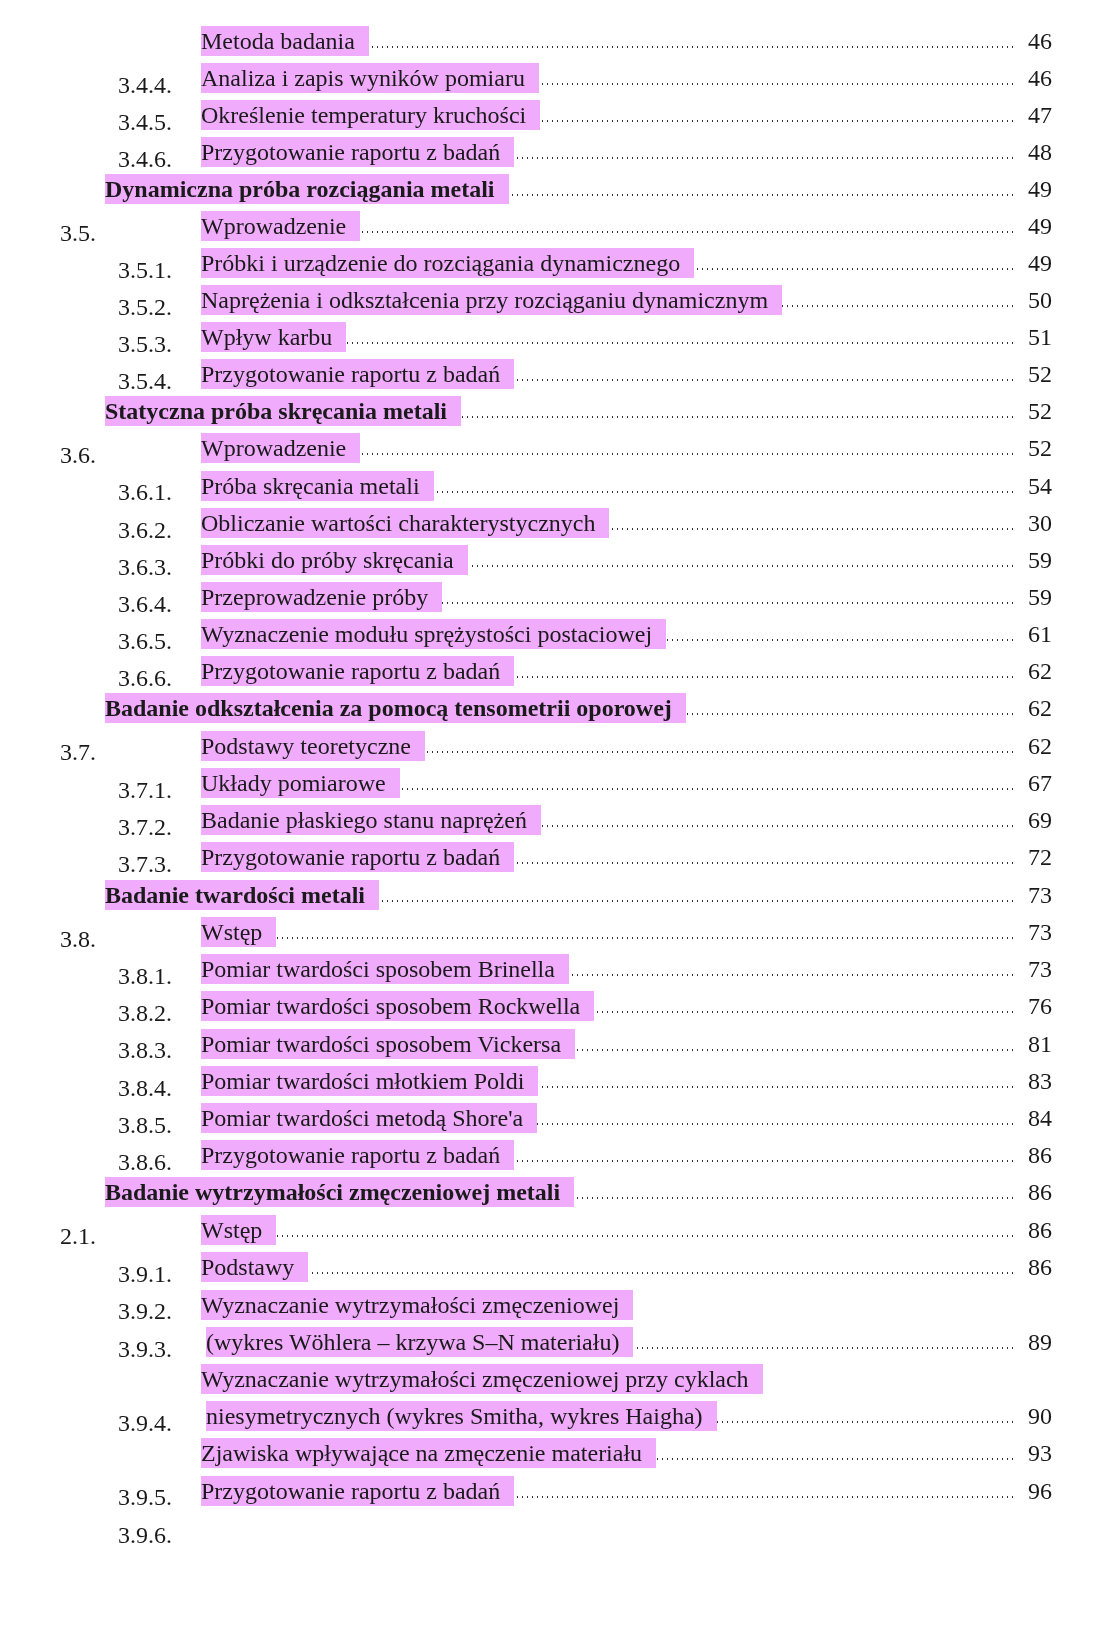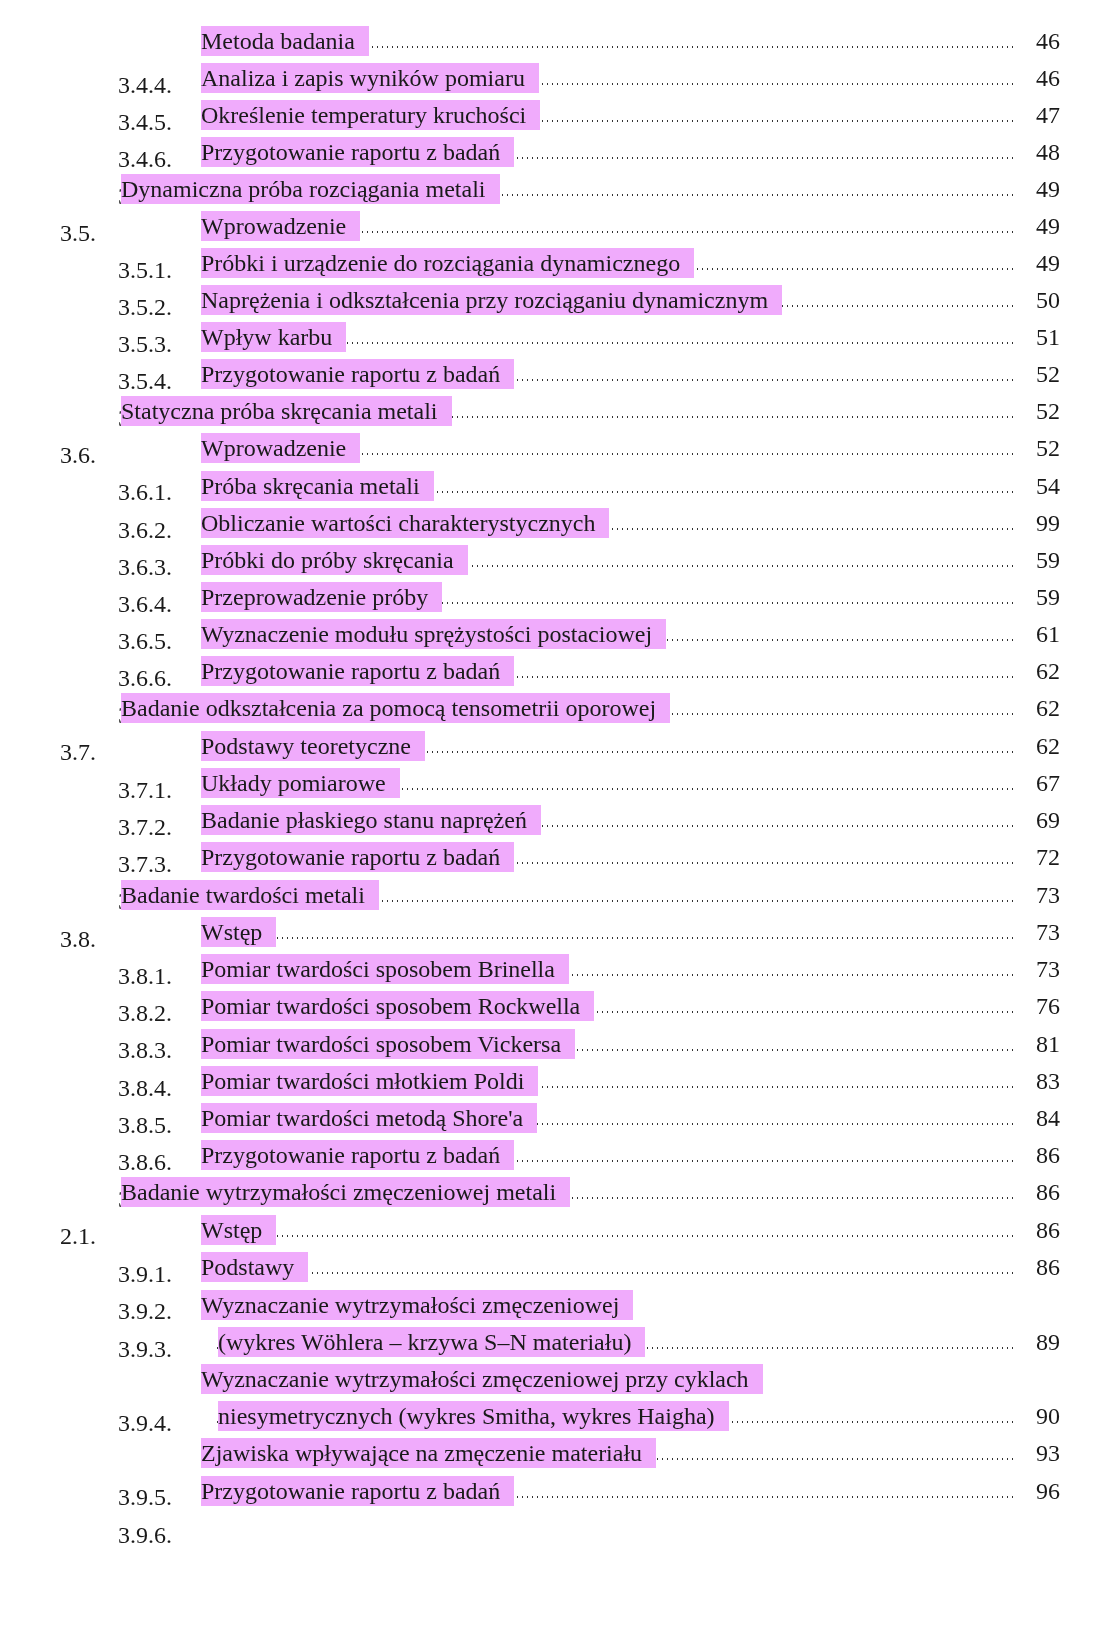--- a/index.html
+++ b/index.html
@@ -49,37 +49,37 @@
       background-image: radial-gradient(circle, #333 0.9px, transparent 1.1px);
       background-size: 5px 2px;
       background-repeat: repeat-x;
       background-position: right center;
       z-index: 1;
     }
     .page {
       position: absolute;
       left: 1028px;
       width: 40px;
-      text-align: center;
+      text-align: left;
       white-space: nowrap;
     }
     .l1 .num { left: 60px; font-family: Liberation Serif, serif; }
-    .l1 .title { left: 121px; }
+    .l1 .title { left: 105px; font-weight: bold; }
     .l1 .leader { left: 130px; }
     .l2 .num { left: 118px; }
     .l2 .title { left: 201px; }
     .l2 .leader { left: 210px; }
     .line2 {
       position: absolute;
       left: 0;
       width: 1106px;
       height: 30px;
       top: 37px;
     }
-    .line2 .title { left: 218px; text-align: center; }
+    .line2 .title { left: 206px; text-align: center; }
     .nolead .leader { display: none; }
   </style>
 </head>
 <body>
 
 <div class="toc">
   <div class="entry l2" style="top:26px">
       <span class="num">3.4.4.</span>
       <span class="title">Metoda badania</span>
       <span class="leader"></span>
@@ -154,21 +154,21 @@
   <div class="entry l2" style="top:471px">
       <span class="num">3.6.2.</span>
       <span class="title">Próba skręcania metali</span>
       <span class="leader"></span>
       <span class="page">54</span>
     </div>
   <div class="entry l2" style="top:508px">
       <span class="num">3.6.3.</span>
       <span class="title">Obliczanie wartości charakterystycznych</span>
       <span class="leader"></span>
-      <span class="page">99</span>
+      <span class="page">30</span>
     </div>
   <div class="entry l2" style="top:545px">
       <span class="num">3.6.4.</span>
       <span class="title">Próbki do próby skręcania</span>
       <span class="leader"></span>
       <span class="page">59</span>
     </div>
   <div class="entry l2" style="top:582px">
       <span class="num">3.6.5.</span>
       <span class="title">Przeprowadzenie próby</span>

